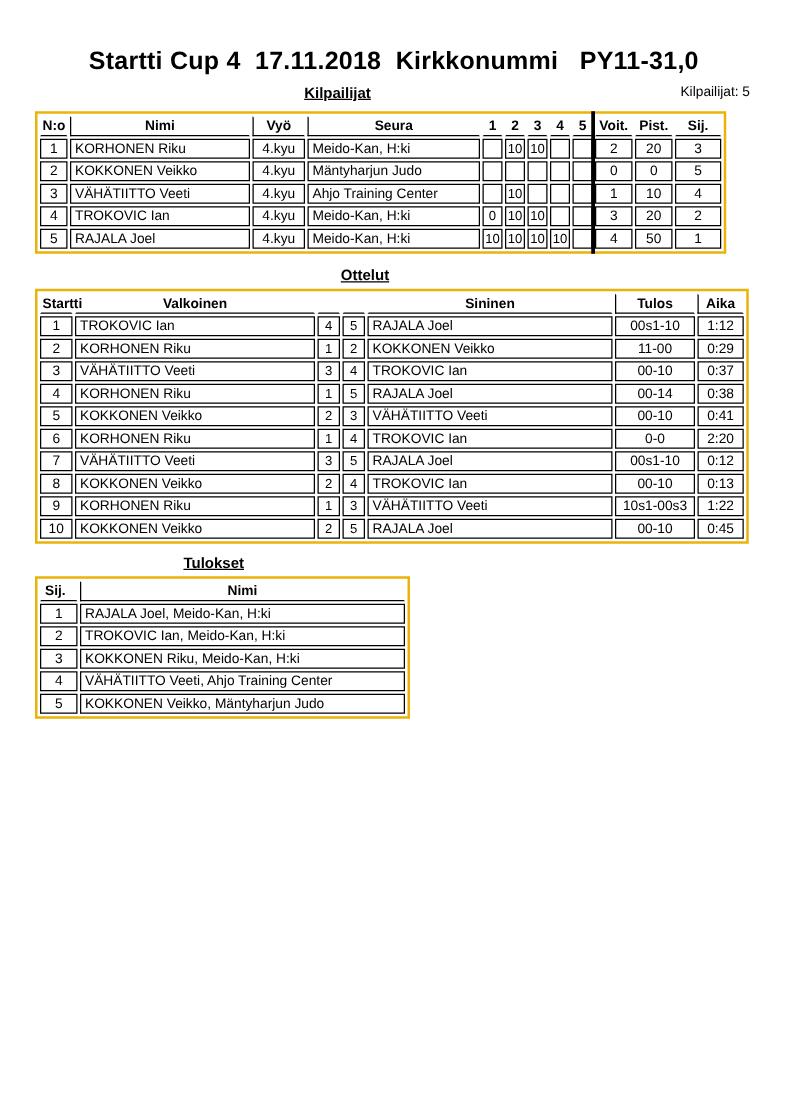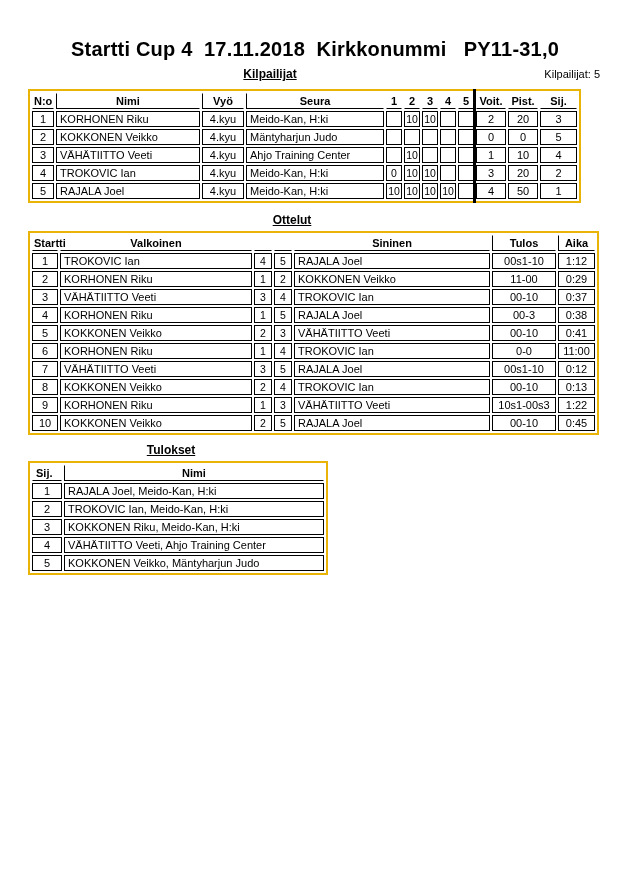--- a/index.html
+++ b/index.html
@@ -221,40 +221,40 @@
           <td>TROKOVIC Ian</td>
           <td class="c">00-10</td>
           <td class="c">0:37</td>
         </tr>
           <tr>
           <td class="c">4</td>
           <td>KORHONEN Riku</td>
           <td class="small">1</td>
           <td class="small">5</td>
           <td>RAJALA Joel</td>
-          <td class="c">00-3</td>
+          <td class="c">00-14</td>
           <td class="c">0:38</td>
         </tr>
           <tr>
           <td class="c">5</td>
           <td>KOKKONEN Veikko</td>
           <td class="small">2</td>
           <td class="small">3</td>
           <td>VÄHÄTIITTO Veeti</td>
           <td class="c">00-10</td>
           <td class="c">0:41</td>
         </tr>
           <tr>
           <td class="c">6</td>
           <td>KORHONEN Riku</td>
           <td class="small">1</td>
           <td class="small">4</td>
           <td>TROKOVIC Ian</td>
           <td class="c">0-0</td>
-          <td class="c">11:00</td>
+          <td class="c">2:20</td>
         </tr>
           <tr>
           <td class="c">7</td>
           <td>VÄHÄTIITTO Veeti</td>
           <td class="small">3</td>
           <td class="small">5</td>
           <td>RAJALA Joel</td>
           <td class="c">00s1-10</td>
           <td class="c">0:12</td>
         </tr>

